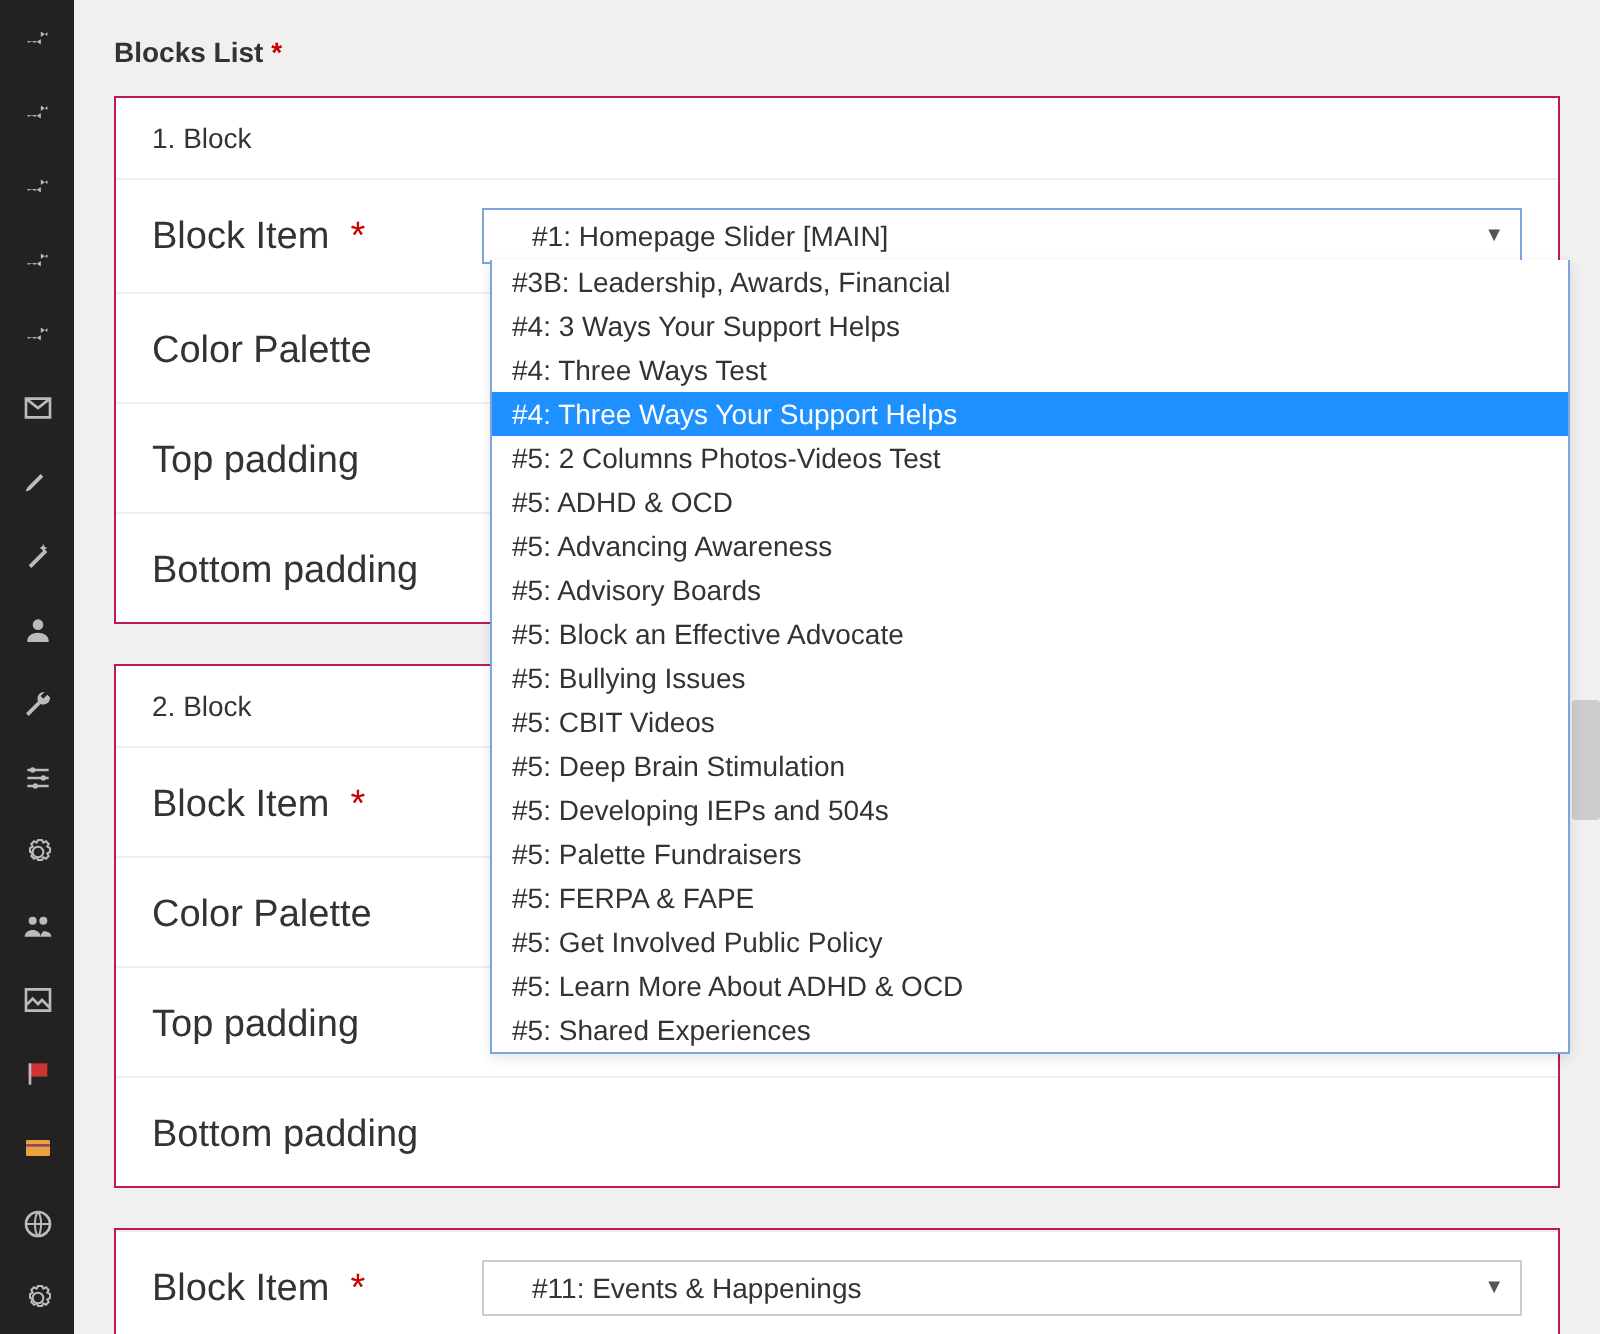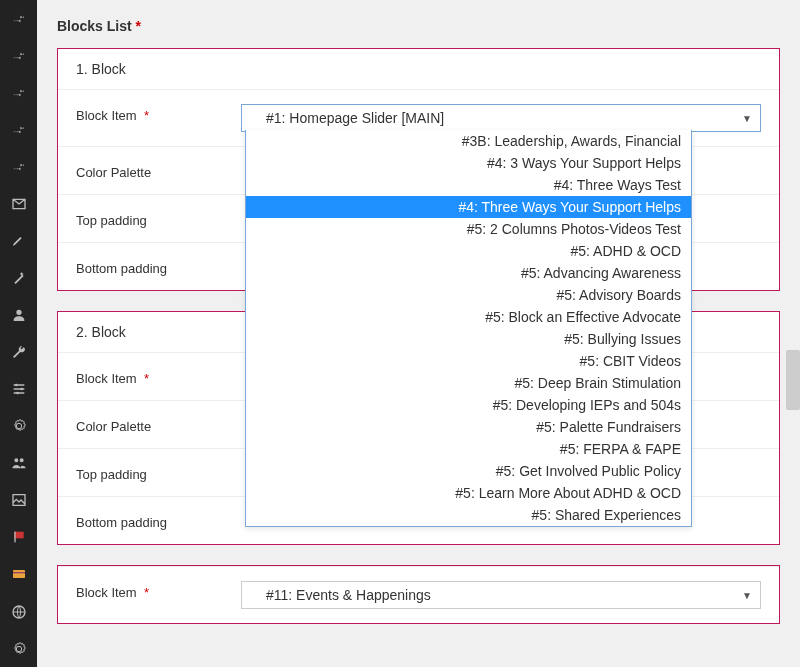--- a/index.html
+++ b/index.html
@@ -59,21 +59,21 @@
   color: #333;
 }
 .field-row {
   display: flex;
   border-top: 1px solid #eee;
   padding: 14px 18px;
   align-items: flex-start;
 }
 .field-label {
   width: 165px;
-  font-size: 13px;
+  font-size: 19px;
   color: #333;
   padding-top: 4px;
 }
 .field-input {
   flex: 1;
 }
 .select-box {
   width: 100%;
   border: 1px solid #7aa7d8;
   background: #fff;
@@ -92,29 +92,28 @@
   right: 8px;
   top: 50%;
   transform: translateY(-50%);
   font-size: 10px;
   color: #555;
 }
 .dropdown-panel {
   position: absolute;
   left: 245px;
   top: 130px;
-  width: 447px;
+  width: 540px;
   background: #fff;
   border: 1px solid #7aa7d8;
   border-top: none;
   z-index: 100;
   max-height: 400px;
   overflow-y: auto;
   box-shadow: 0 2px 6px rgba(0,0,0,0.1);
-  text-align: right;
 }
 .dropdown-panel::-webkit-scrollbar { width: 15px; }
 .dropdown-panel::-webkit-scrollbar-track { background: #f1f1f1; }
 .dropdown-panel::-webkit-scrollbar-thumb { background: #c1c1c1; }
 .dd-item {
   padding: 1px 10px;
   font-size: 14px;
   cursor: pointer;
   color: #333;
   line-height: 20px;

